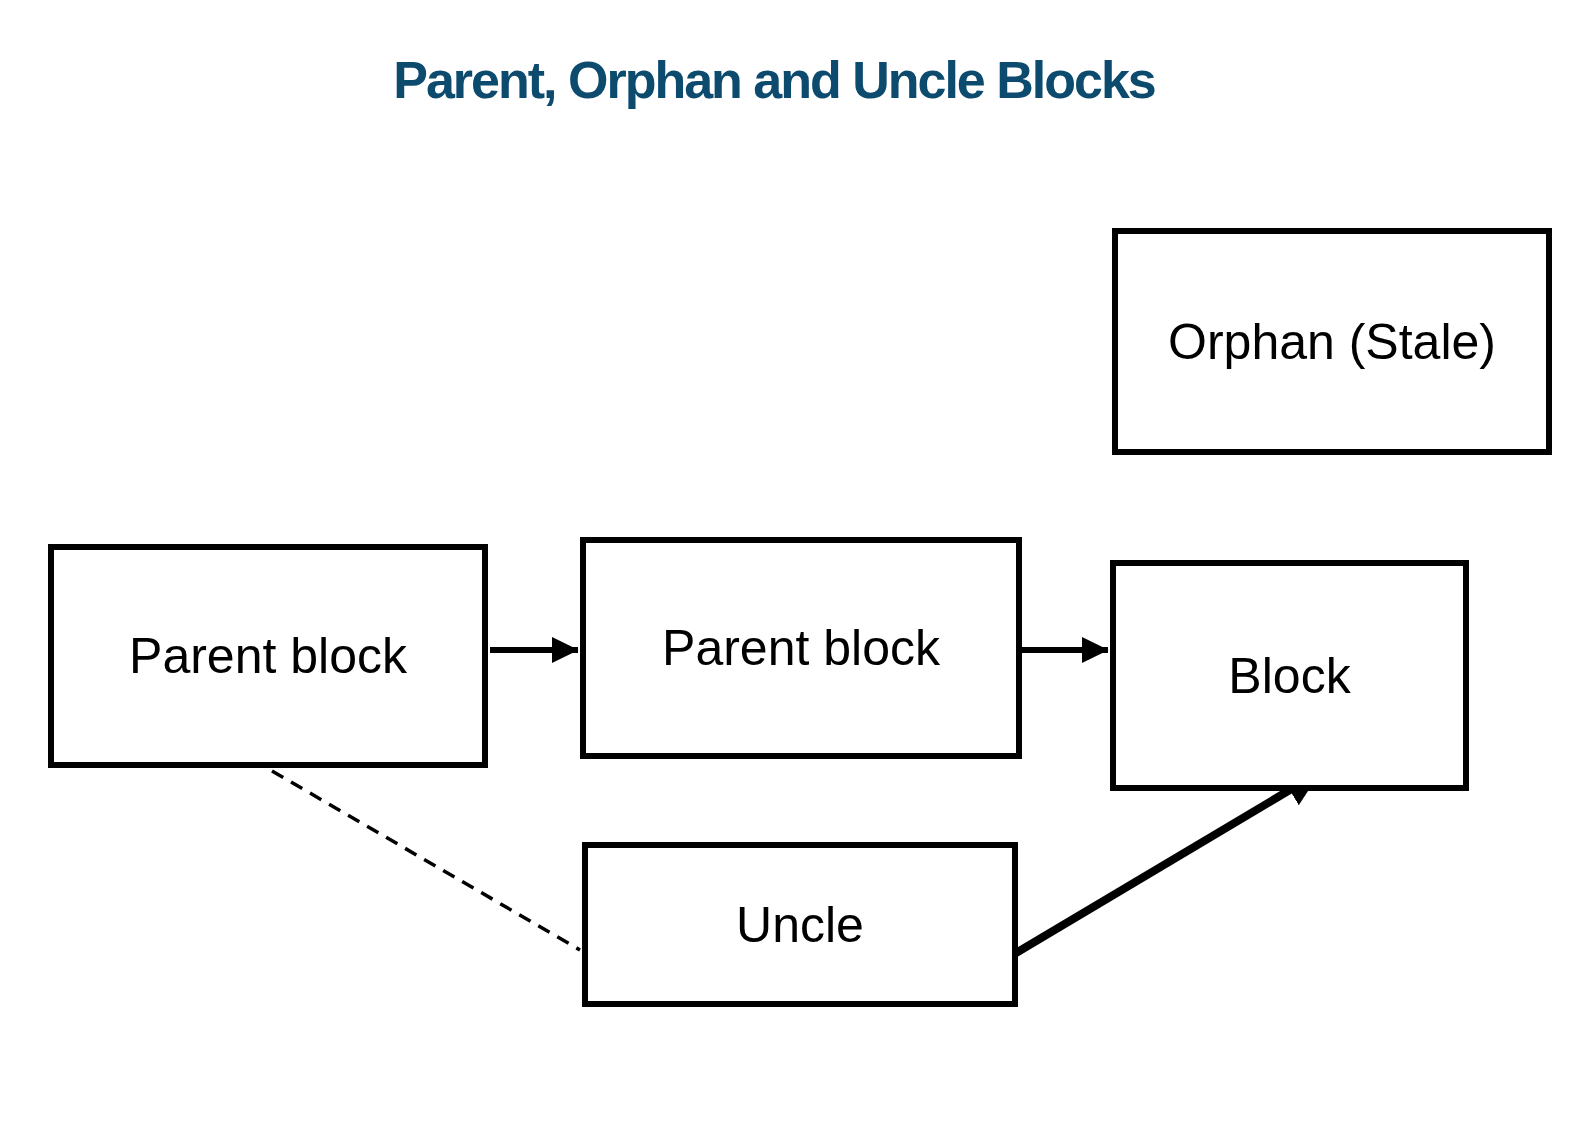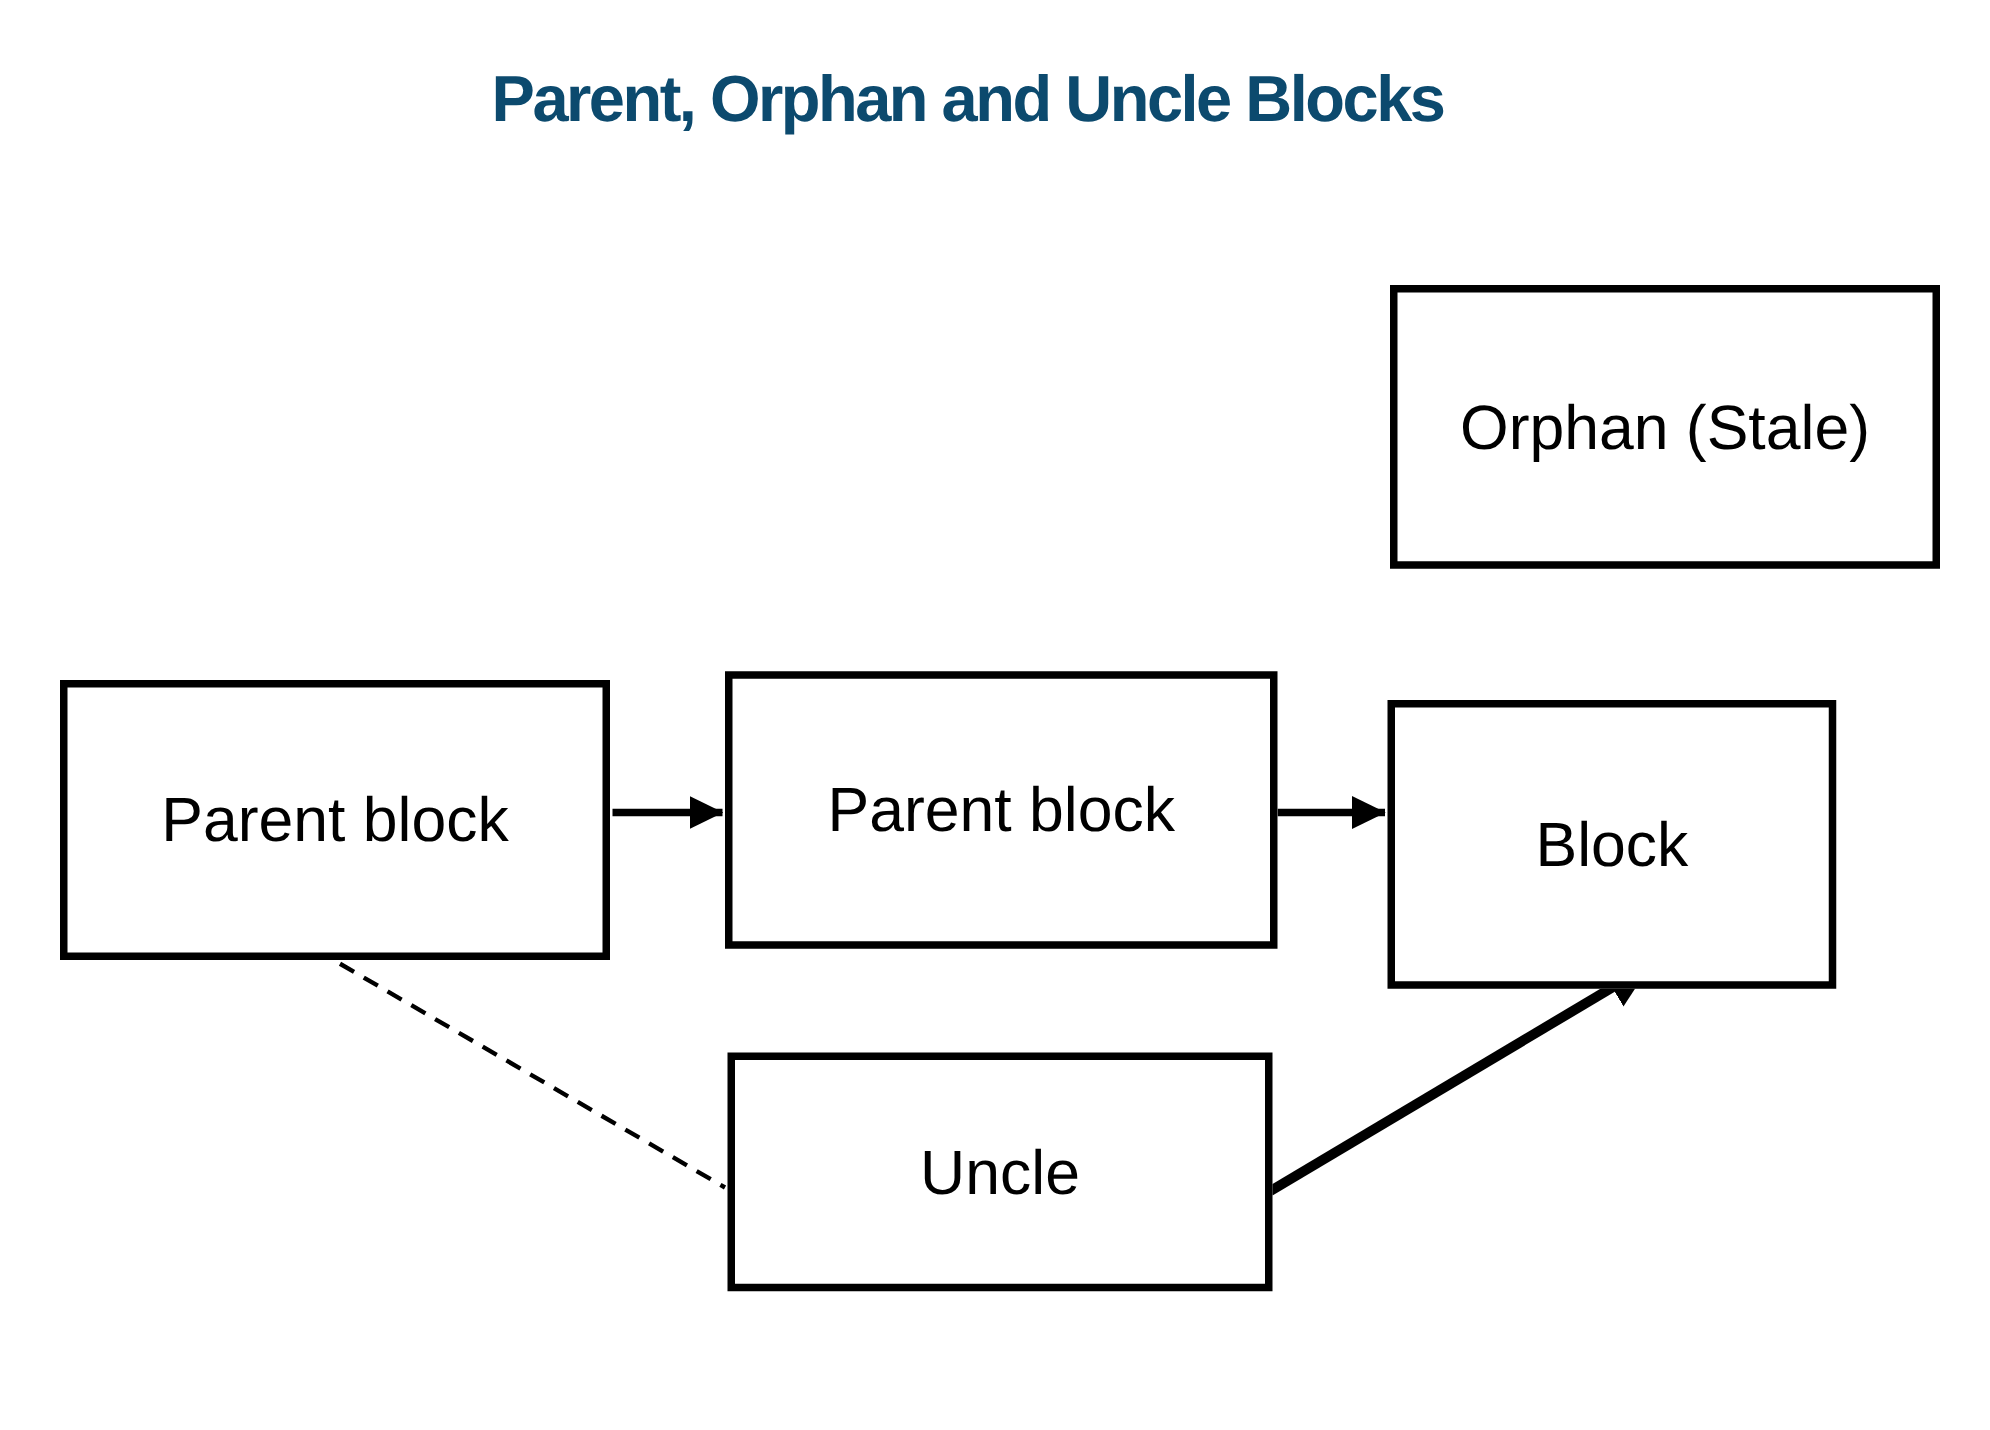--- a/index.html
+++ b/index.html
@@ -38,21 +38,21 @@
     font-size: 50px;
     font-weight: 400;
     color: #000000;
     white-space: nowrap;
     z-index: 2;
   }
   #node-orphan  { left: 1112px; top: 228px; width: 440px; height: 227px; }
   #node-parent1 { left: 48px;   top: 544px; width: 440px; height: 224px; }
   #node-parent2 { left: 580px;  top: 537px; width: 442px; height: 222px; }
   #node-block   { left: 1110px; top: 540px; width: 359px; height: 231px; margin-top: 20px; }
-  #node-uncle   { left: 582px;  top: 842px; width: 436px; height: 191px; }
+  #node-uncle   { left: 582px;  top: 842px; width: 436px; height: 165px; }
   .connector-layer {
     position: absolute;
     left: 0; top: 0;
     width: 1592px; height: 1144px;
     z-index: 1;
     pointer-events: none;
   }
 </style>
 </head>
 <body>

